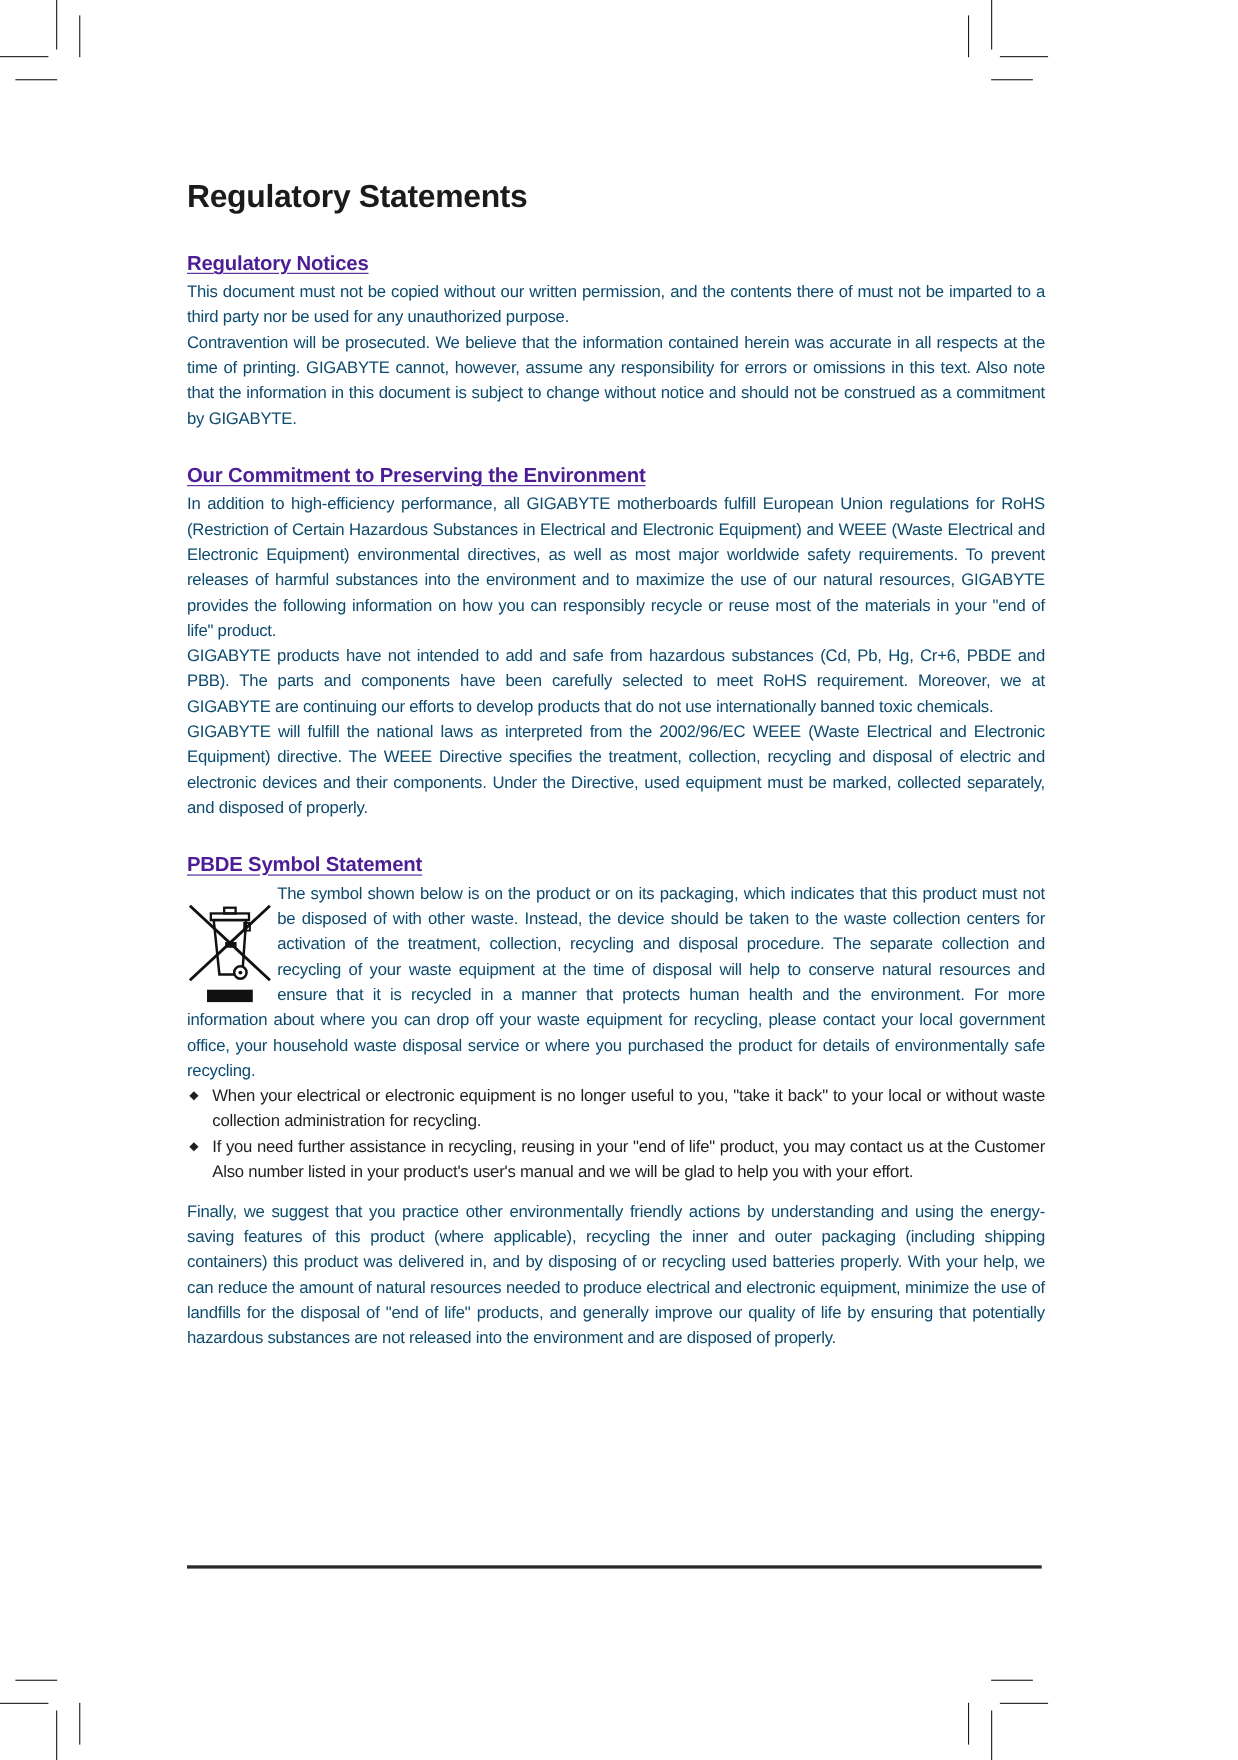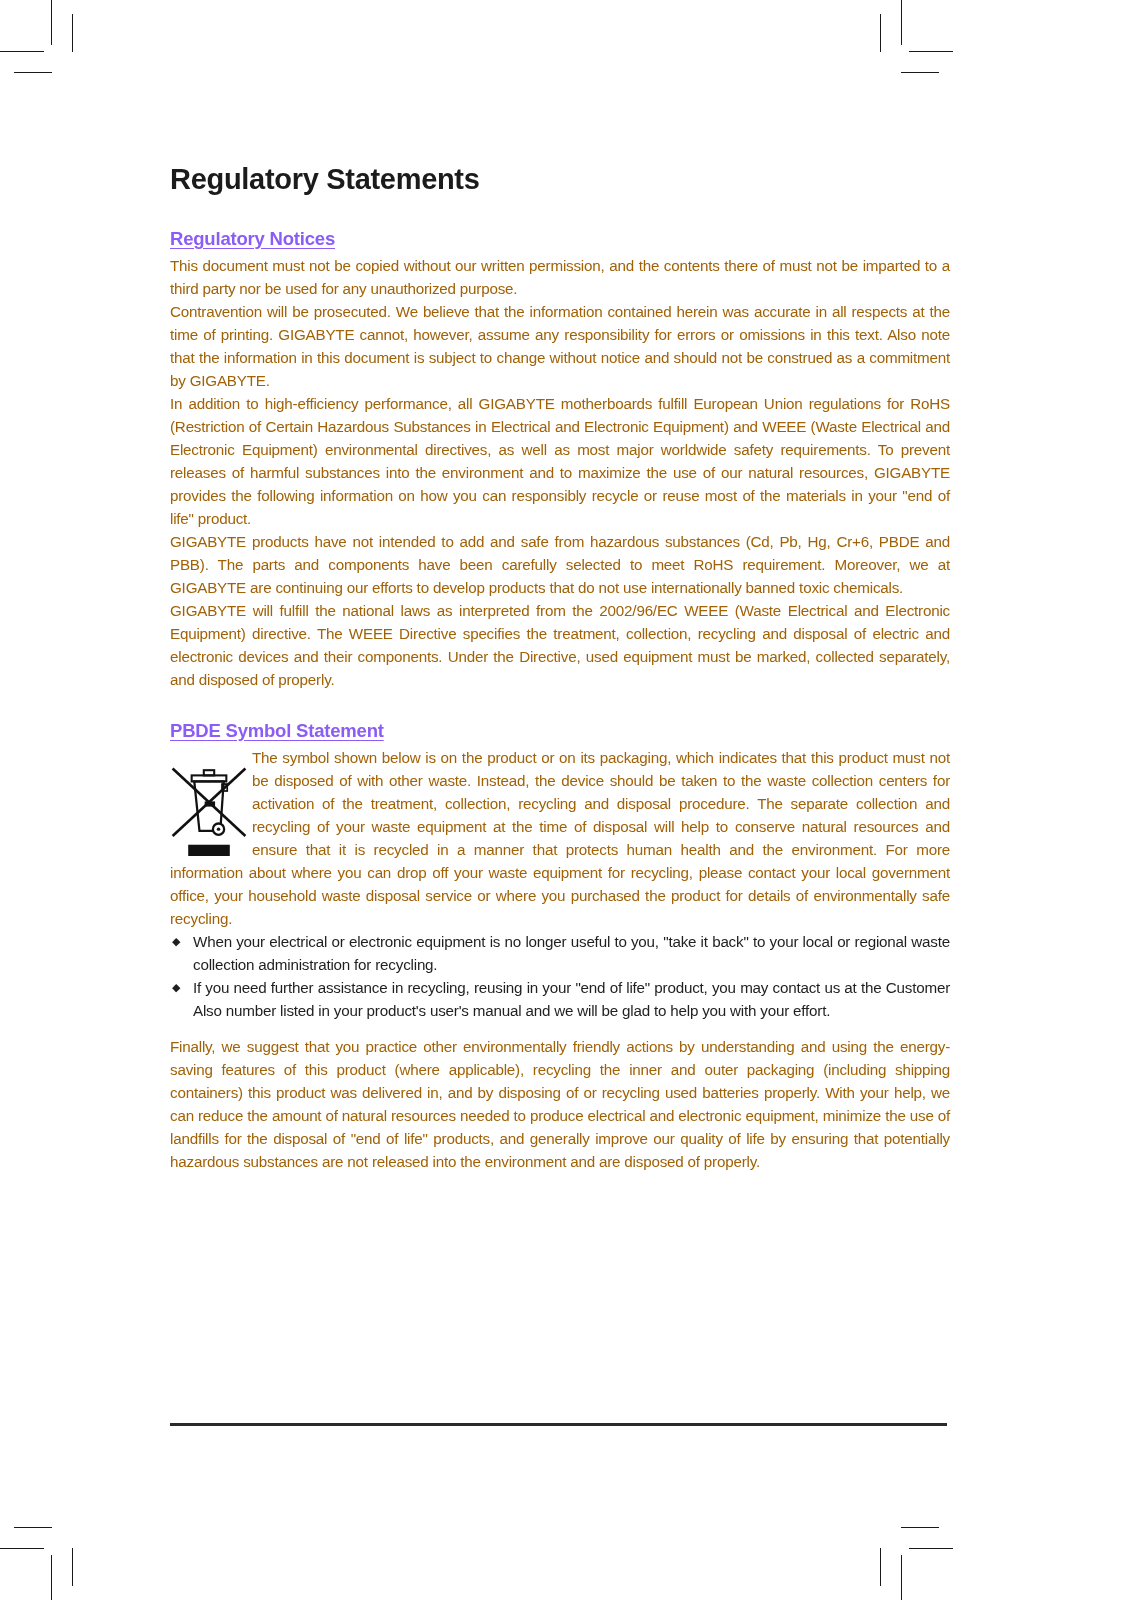--- a/index.html
+++ b/index.html
@@ -56,29 +56,29 @@
     letter-spacing: -0.3px;
     color: #1b1b1b;
   }
   h2.sec-heading {
     margin: 29px 0 4px 0;
     font-size: 18.5px;
     font-weight: bold;
     letter-spacing: -0.2px;
     text-decoration: underline;
     text-underline-offset: 3px;
-    color: #8b5cf6;
+    color: #4c1d95;
   }
   p.body-text {
     margin: 0;
     font-size: 15.2px;
     line-height: 23px;
     letter-spacing: -0.2px;
     text-align: justify;
-    color: #a16207;
+    color: #0c4a6e;
   }
   p.closing {
     margin-top: 13px;
   }
   
   .weee-icon-wrap {
     float: left;
     width: 78px;
     height: 112px;
     margin: 2px 4px 0 0;
@@ -150,20 +150,21 @@
   <div class="cm cm-br-h2"></div>
 
   <div class="content">
 
     <h1 class="doc-title">Regulatory Statements</h1>
 
     <h2 class="sec-heading">Regulatory Notices</h2>
     <p class="body-text">This document must not be copied without our written permission, and the contents there of must not be imparted to a third party nor be used for any unauthorized purpose.</p>
     <p class="body-text">Contravention will be prosecuted. We believe that the information contained herein was accurate in all respects at the time of printing. GIGABYTE cannot, however, assume any responsibility for errors or omissions in this text. Also note that the information in this document is subject to change without notice and should not be construed as a commitment by GIGABYTE.</p>
 
+    <h2 class="sec-heading">Our Commitment to Preserving the Environment</h2>
     <p class="body-text">In addition to high-efficiency performance, all GIGABYTE motherboards fulfill European Union regulations for RoHS (Restriction of Certain Hazardous Substances in Electrical and Electronic Equipment) and WEEE (Waste Electrical and Electronic Equipment) environmental directives, as well as most major worldwide safety requirements. To prevent releases of harmful substances into the environment and to maximize the use of our natural resources, GIGABYTE provides the following information on how you can responsibly recycle or reuse most of the materials in your "end of life" product.</p>
 
     <p class="body-text">GIGABYTE products have not intended to add and safe from hazardous substances (Cd, Pb, Hg, Cr+6, PBDE and PBB). The parts and components have been carefully selected to meet RoHS requirement. Moreover, we at GIGABYTE are continuing our efforts to develop products that do not use internationally banned toxic chemicals.</p>
 
     <p class="body-text">GIGABYTE will fulfill the national laws as interpreted from the 2002/96/EC WEEE (Waste Electrical and Electronic Equipment) directive. The WEEE Directive specifies the treatment, collection, recycling and disposal of electric and electronic devices and their components. Under the Directive, used equipment must be marked, collected separately, and disposed of properly.</p>
 
     <h2 class="sec-heading">PBDE Symbol Statement</h2>
 
     <div>
       <span class="weee-icon-wrap">
@@ -187,21 +188,21 @@
 
           <rect x="21" y="110" width="48" height="13" fill="#111"></rect>
         </svg>
       </span>
       <p class="body-text">The symbol shown below is on the product or on its packaging, which indicates that this product must not be disposed of with other waste. Instead, the device should be taken to the waste collection centers for activation of the treatment, collection, recycling and disposal procedure. The separate collection and recycling of your waste equipment at the time of disposal will help to conserve natural resources and ensure that it is recycled in a manner that protects human health and the environment. For more information about where you can drop off your waste equipment for recycling, please contact your local government office, your household waste disposal service or where you purchased the product for details of environmentally safe recycling.</p>
       <div class="after-float"></div>
     </div>
 
     <div class="bullet-row">
       <span class="bullet-marker">◆</span>
-      <span class="bullet-text">When your electrical or electronic equipment is no longer useful to you, "take it back" to your local or regional waste collection administration for recycling.</span>
+      <span class="bullet-text">When your electrical or electronic equipment is no longer useful to you, "take it back" to your local or without waste collection administration for recycling.</span>
     </div>
     <div class="bullet-row">
       <span class="bullet-marker">◆</span>
       <span class="bullet-text">If you need further assistance in recycling, reusing in your "end of life" product, you may contact us at the Customer Also number listed in your product's user's manual and we will be glad to help you with your effort.</span>
     </div>
 
     <p class="body-text closing">Finally, we suggest that you practice other environmentally friendly actions by understanding and using the energy-saving features of this product (where applicable), recycling the inner and outer packaging (including shipping containers) this product was delivered in, and by disposing of or recycling used batteries properly. With your help, we can reduce the amount of natural resources needed to produce electrical and electronic equipment, minimize the use of landfills for the disposal of "end of life" products, and generally improve our quality of life by ensuring that potentially hazardous substances are not released into the environment and are disposed of properly.</p>
 
   </div>
 

